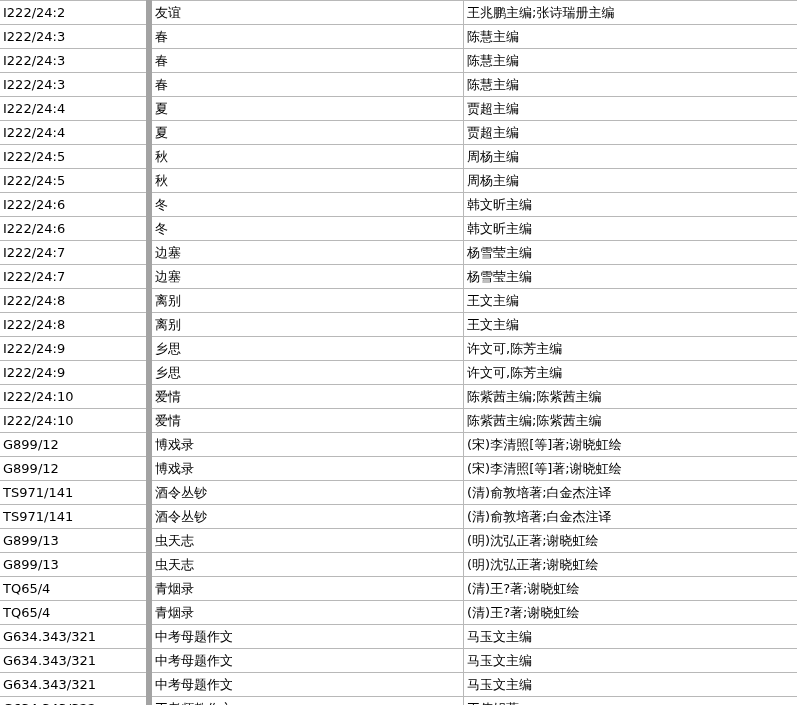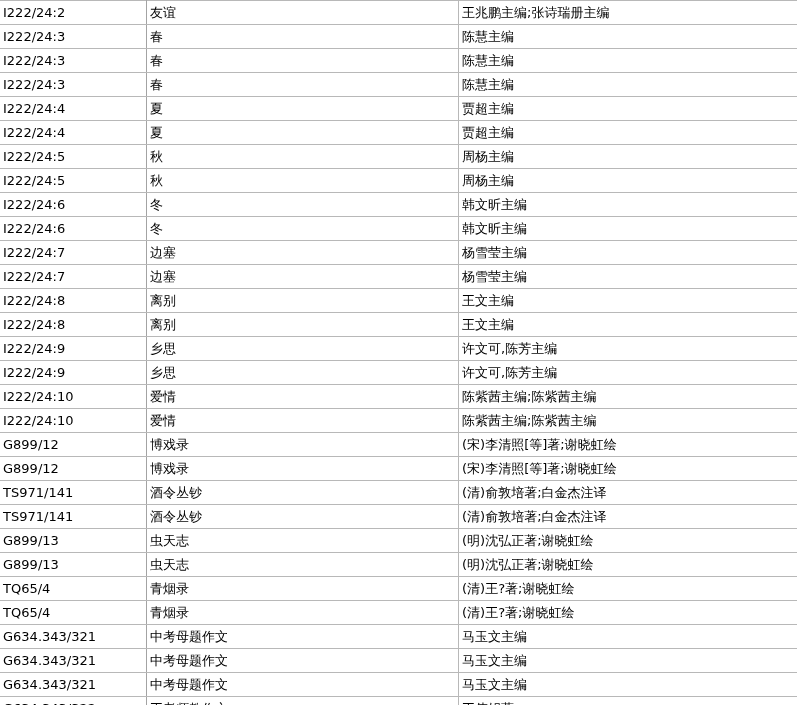--- a/index.html
+++ b/index.html
@@ -31,21 +31,21 @@
     padding: 0 2px 0 3px;
     font-size: 13px;
     line-height: 22px;
     white-space: nowrap;
     overflow: hidden;
     vertical-align: middle;
     height: 23px;
   }
   td.col-call {
     width: 141px;
-    border-right: 1px solid #a3a3a3;
+    border-right: 6px solid #a3a3a3;
   }
   td.col-title {
     width: 306px;
     border-right: 1px solid #b8b8b8;
     padding-left: 6px;
   }
   td.col-author {
     width: 346px;
     padding-left: 6px;
   }

